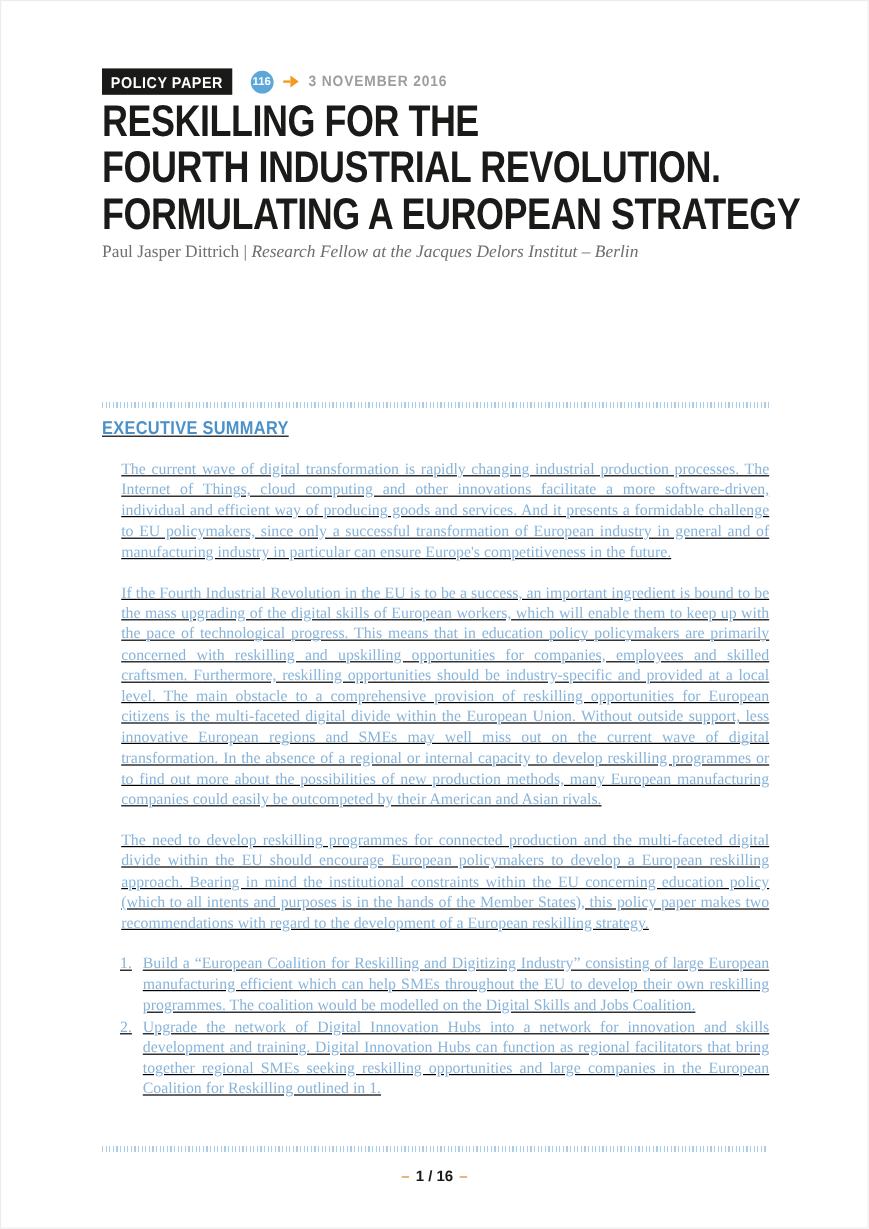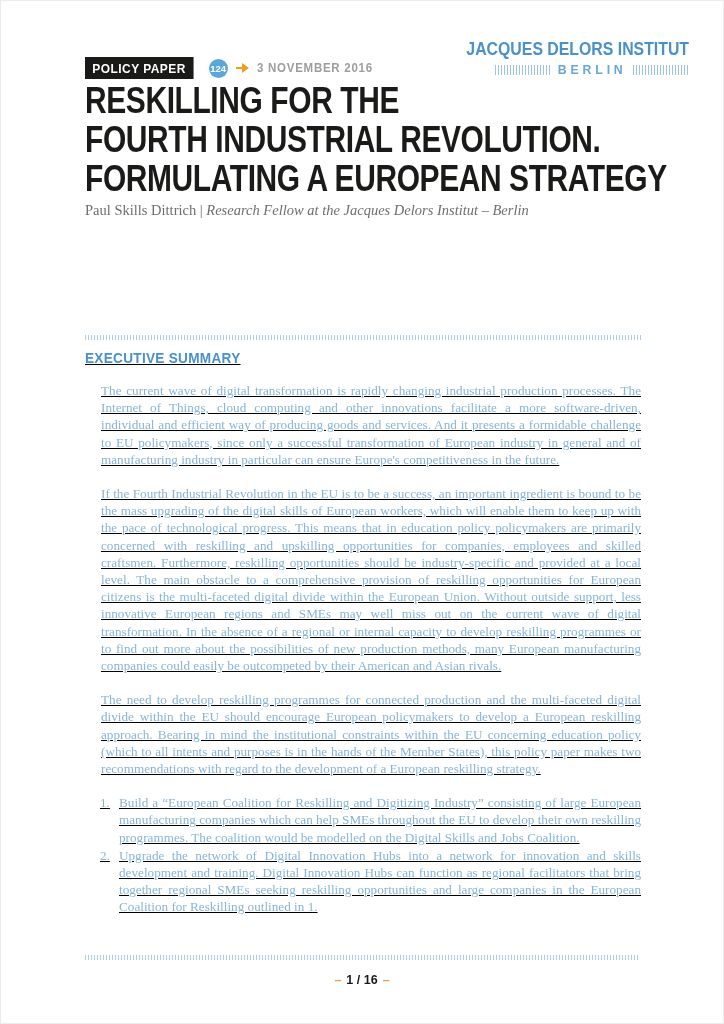--- a/index.html
+++ b/index.html
@@ -125,58 +125,50 @@
   }
   .page-number .dash{color:#e3a14c;font-weight:bold;}
 </style>
 </head>
 <body>
 
 <div class="page">
 
   <div class="header-left">
     <div class="badge">POLICY PAPER</div>
-    <div class="issue-circle">124</div>
+    <div class="issue-circle">116</div>
     <span class="arrow">
       <span class="tail"></span>
       <span class="head"></span>
     </span>
     <div class="issue-date">3 NOVEMBER 2016</div>
   </div>
 
-  <div class="logo">
-    <div class="logo-title">JACQUES DELORS INSTITUT</div>
-    <div class="logo-sub">
-      <span class="logo-stripes"></span>
-      <span class="logo-sub-text">BERLIN</span>
-      <span class="logo-stripes"></span>
-    </div>
-  </div>
 
   <div class="doc-title">
     <div>RESKILLING FOR THE</div>
     <div>FOURTH INDUSTRIAL REVOLUTION.</div>
     <div>FORMULATING A EUROPEAN STRATEGY</div>
   </div>
 
   <div class="byline">
-    <span class="name">Paul Skills Dittrich | </span><span class="role">Research Fellow at the Jacques Delors Institut – Berlin</span>
+    <span class="name">Paul Jasper Dittrich | </span><span class="role">Research Fellow at the Jacques Delors Institut – Berlin</span>
   </div>
 
   <div class="content">
     <div class="stripe-divider"></div>
     <div class="section-heading">EXECUTIVE SUMMARY</div>
     <div class="body-text">
       <p>The current wave of digital transformation is rapidly changing industrial production processes. The Internet of Things, cloud computing and other innovations facilitate a more software-driven, individual and efficient way of producing goods and services. And it presents a formidable challenge to EU policymakers, since only a successful transformation of European industry in general and of manufacturing industry in particular can ensure Europe's competitiveness in the future.</p>
       <p>If the Fourth Industrial Revolution in the EU is to be a success, an important ingredient is bound to be the mass upgrading of the digital skills of European workers, which will enable them to keep up with the pace of technological progress. This means that in education policy policymakers are primarily concerned with reskilling and upskilling opportunities for companies, employees and skilled craftsmen. Furthermore, reskilling opportunities should be industry-specific and provided at a local level. The main obstacle to a comprehensive provision of reskilling opportunities for European citizens is the multi-faceted digital divide within the European Union. Without outside support, less innovative European regions and SMEs may well miss out on the current wave of digital transformation. In the absence of a regional or internal capacity to develop reskilling programmes or to find out more about the possibilities of new production methods, many European manufacturing companies could easily be outcompeted by their American and Asian rivals.</p>
       <p>The need to develop reskilling programmes for connected production and the multi-faceted digital divide within the EU should encourage European policymakers to develop a European reskilling approach. Bearing in mind the institutional constraints within the EU concerning education policy (which to all intents and purposes is in the hands of the Member States), this policy paper makes two recommendations with regard to the development of a European reskilling strategy.</p>
       <div class="rec-list">
         <div class="rec-item">
           <span class="num">1.</span>
-          <span class="txt">Build a “European Coalition for Reskilling and Digitizing Industry” consisting of large European manufacturing companies which can help SMEs throughout the EU to develop their own reskilling programmes. The coalition would be modelled on the Digital Skills and Jobs Coalition.</span>
+          <span class="txt">Build a “European Coalition for Reskilling and Digitizing Industry” consisting of large European manufacturing efficient which can help SMEs throughout the EU to develop their own reskilling programmes. The coalition would be modelled on the Digital Skills and Jobs Coalition.</span>
         </div>
         <div class="rec-item">
           <span class="num">2.</span>
           <span class="txt">Upgrade the network of Digital Innovation Hubs into a network for innovation and skills development and training. Digital Innovation Hubs can function as regional facilitators that bring together regional SMEs seeking reskilling opportunities and large companies in the European Coalition for Reskilling outlined in 1.</span>
         </div>
       </div>
     </div>
   </div>
 
   <div class="footer-divider"></div>

